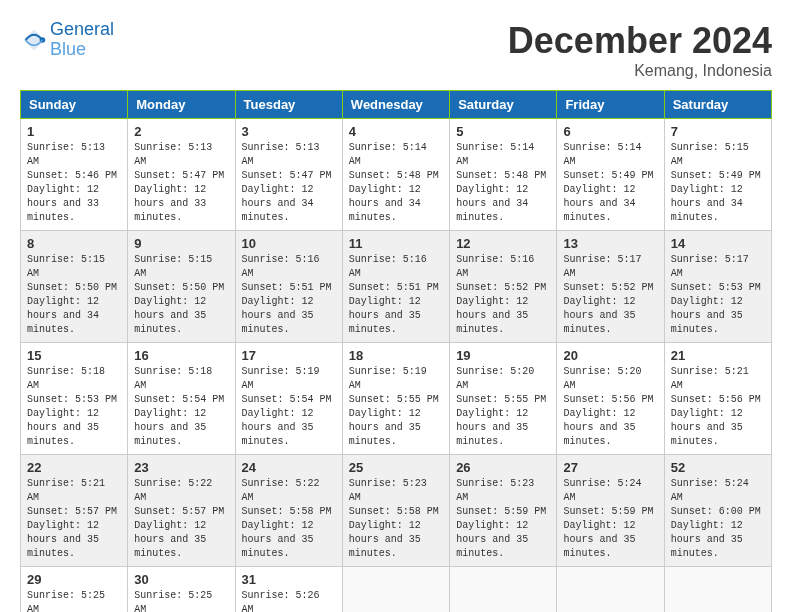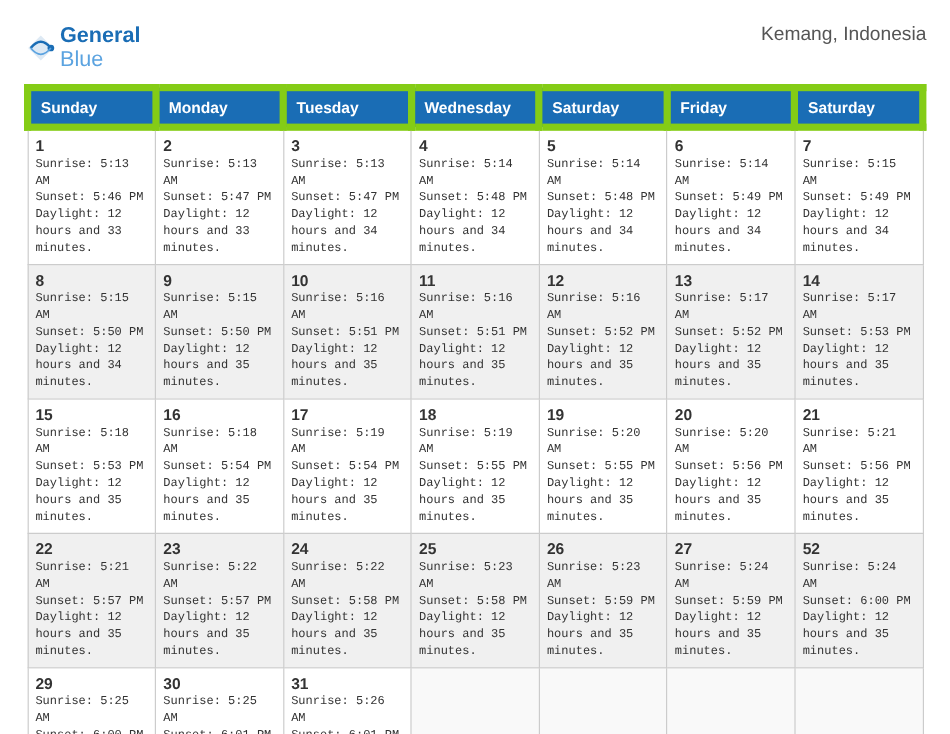--- a/index.html
+++ b/index.html
@@ -42,21 +42,21 @@
       border-collapse: collapse;
       font-size: 11px;
     }
     thead tr th {
       background-color: #1a6db5;
       color: #fff;
       text-align: left;
       padding: 6px 8px;
       font-size: 13px;
       font-weight: bold;
-      border: 6px solid #84cc16;
+      border: 1px solid #84cc16;
     }
     tbody tr td {
       vertical-align: top;
       padding: 5px 6px;
       border: 1px solid #ccc;
       width: 14.28%;
       min-height: 70px;
       background: #fff;
     }
     tbody tr:nth-child(even) td {
@@ -85,25 +85,26 @@
 <div class="header">
   <div class="logo">
     <svg class="logo-icon" viewBox="0 0 40 40">
       <rect x="0" y="0" width="40" height="40" rx="4" fill="#fff"></rect>
       <path d="M20 5 L35 20 L20 35 L5 20 Z" fill="#1a6db5" opacity="0.15"></path>
       <path d="M8 20 Q20 5 32 20" stroke="#1a6db5" stroke-width="3" fill="none"></path>
       <circle cx="32" cy="20" r="4" fill="#1a6db5"></circle>
       <path d="M8 20 Q20 35 32 20" stroke="#5ba3e0" stroke-width="2" fill="none"></path>
     </svg>
     <div>
-      <div style="font-size:18px;font-weight:bold;color:#1a6db5;line-height:1.1">General</div>
+      <div style="font-size:18px;font-weight:normal;color:#1a6db5;line-height:1.1">General</div>
       <div style="font-size:18px;font-weight:normal;color:#5ba3e0;line-height:1.1">Blue</div>
     </div>
   </div>
   <div class="title-section">
+    <div class="month-title">December 2024</div>
     <div class="location">Kemang, Indonesia</div>
   </div>
 </div>
 
 <table>
   <thead>
     <tr>
       <th>Sunday</th>
       <th>Monday</th>
       <th>Tuesday</th>

